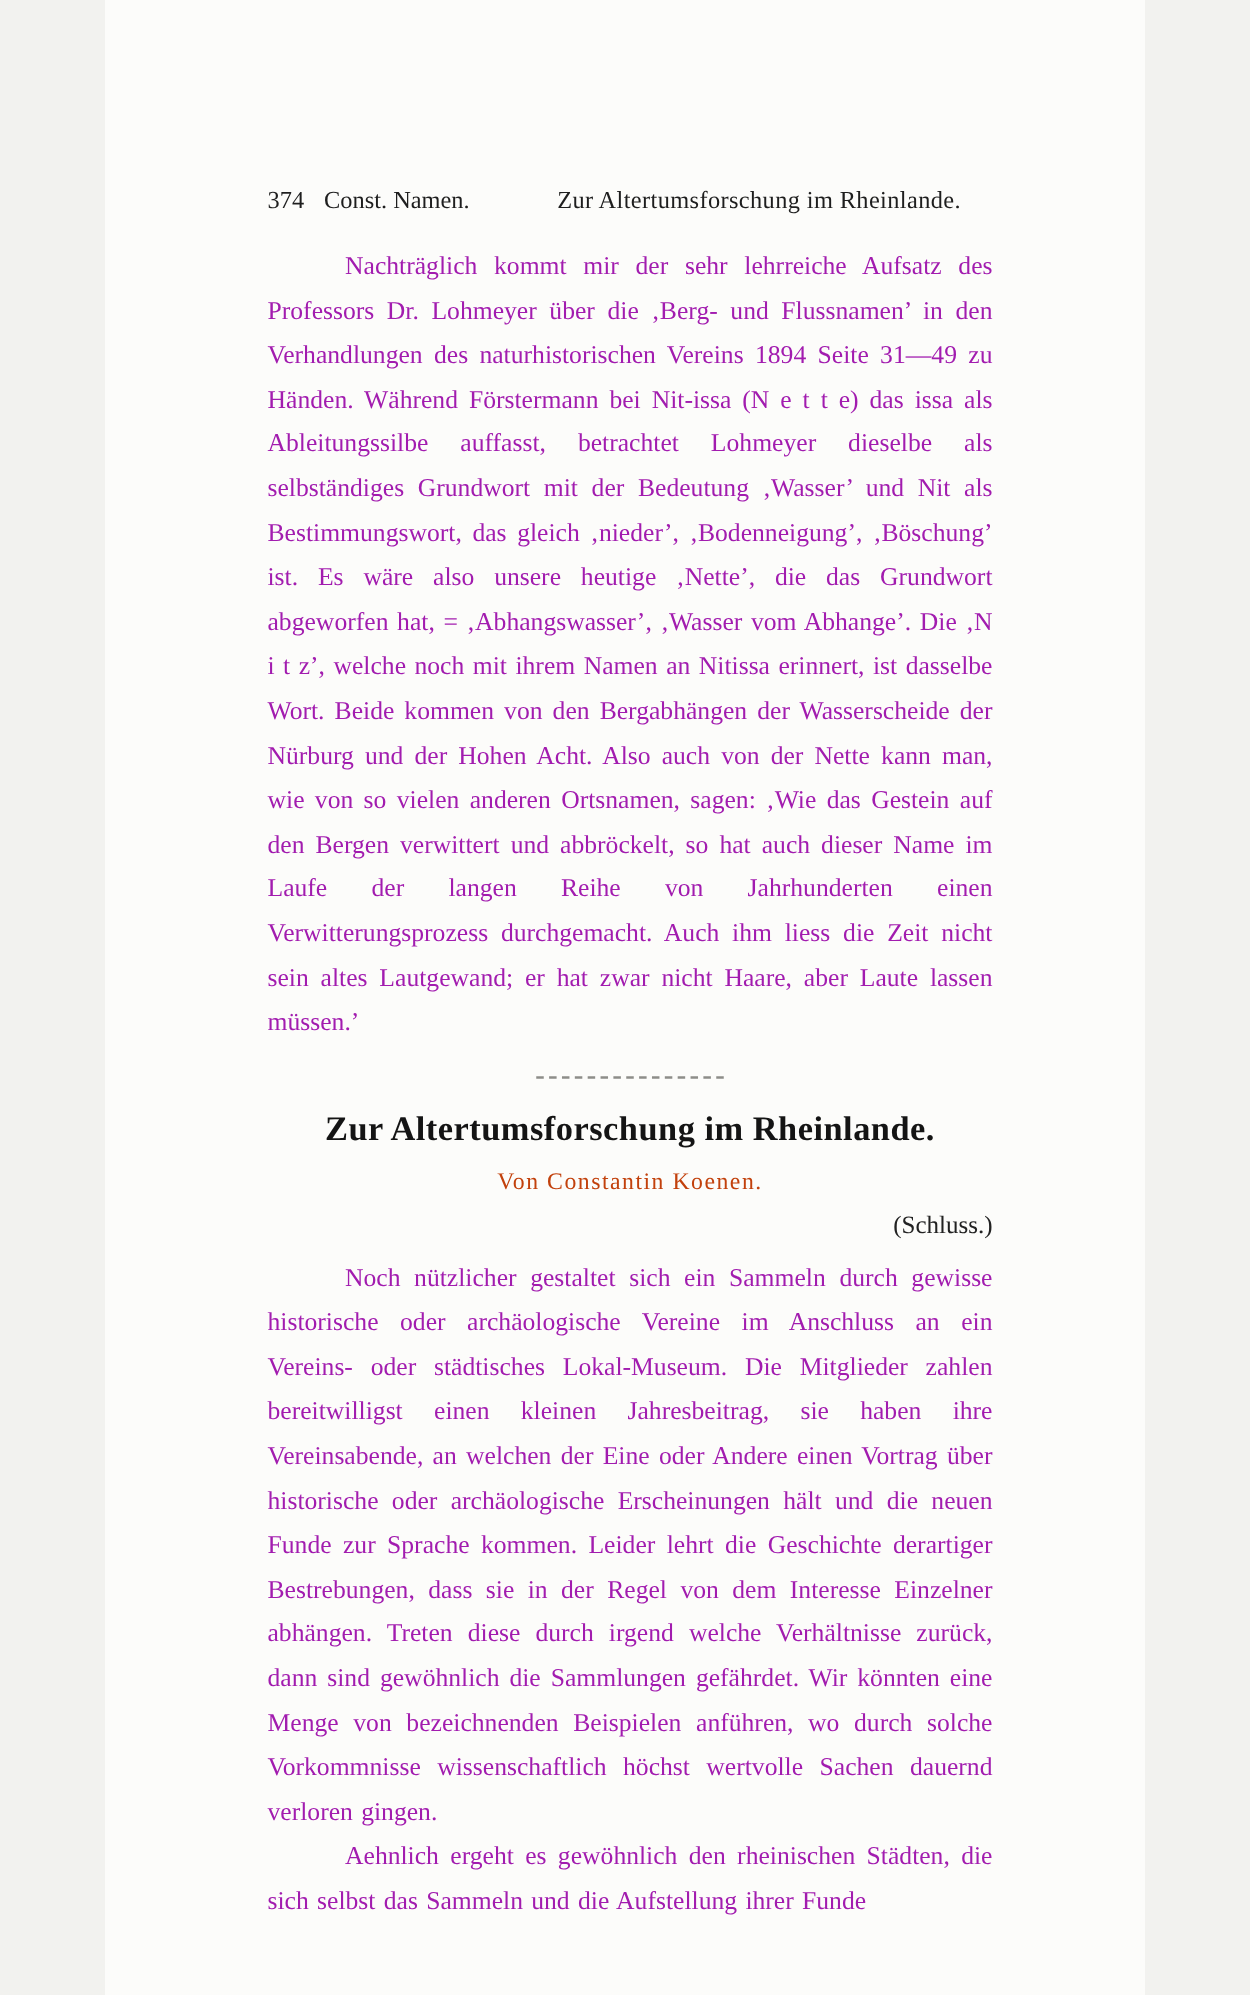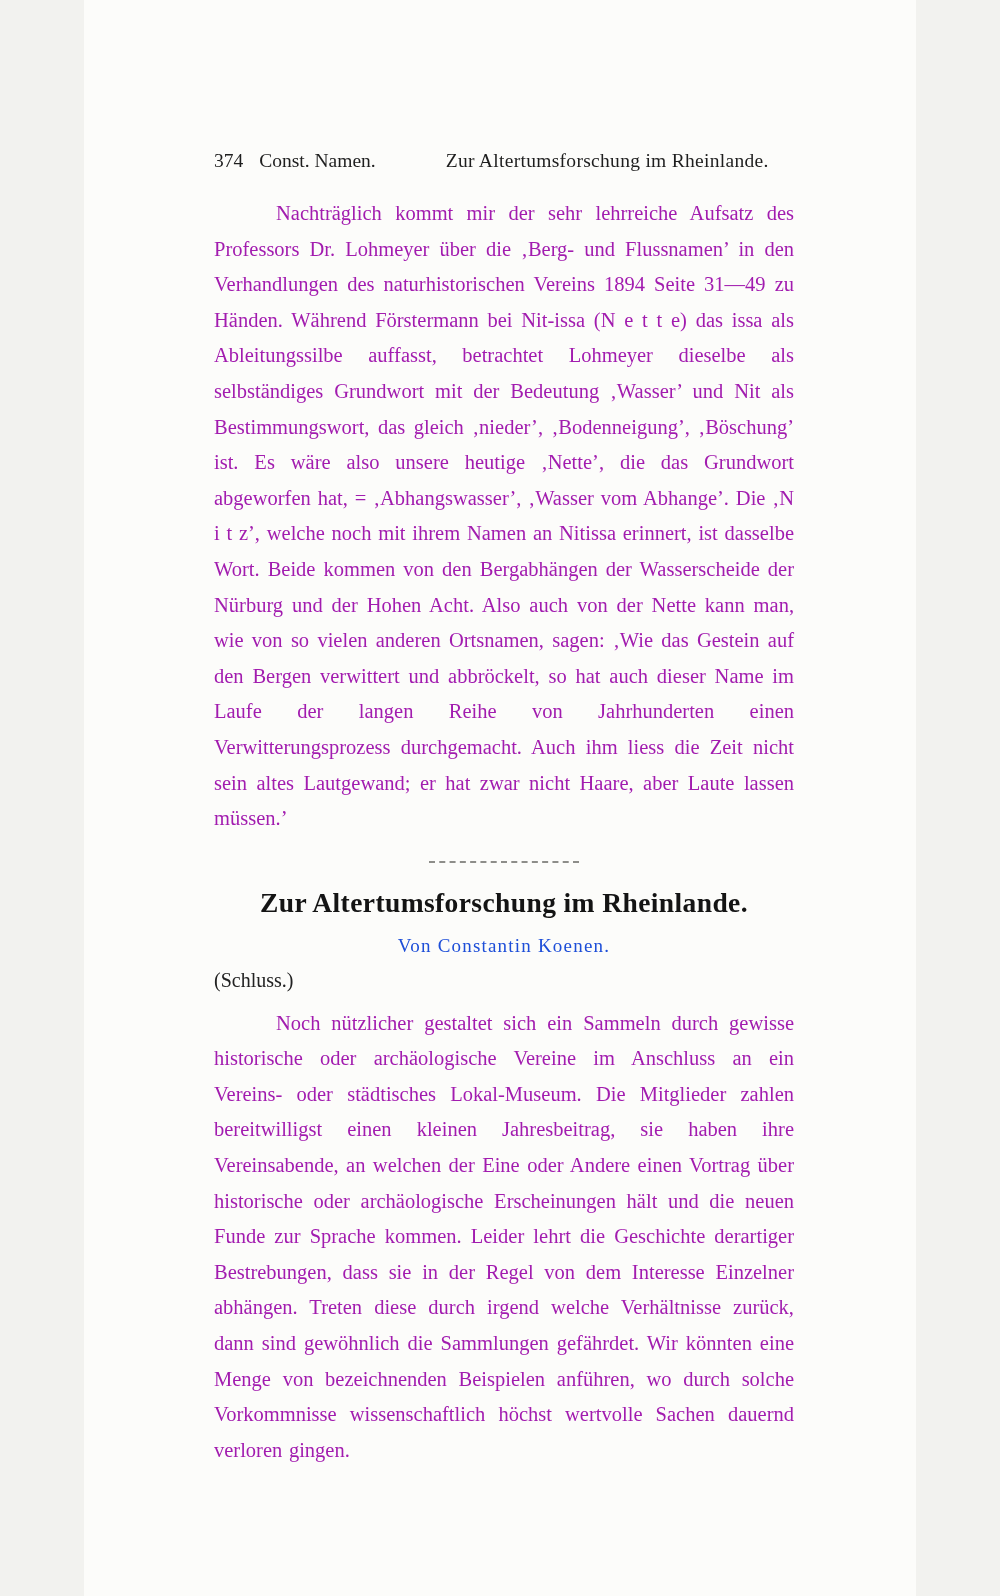--- a/index.html
+++ b/index.html
@@ -56,26 +56,26 @@
     letter-spacing: 0.4px;
     margin: 12px 0 16px 0;
     color: #141414;
   }
 
   .byline {
     font-size: 19px;
     text-align: center;
     letter-spacing: 1.2px;
     margin-bottom: 12px;
-    color: #1d4ed8;
+    color: #c2410c;
   }
 
   .section-label {
     font-size: 20px;
-    text-align: left;
+    text-align: right;
     margin-bottom: 14px;
     color: #222;
   }
 </style>
 </head>
 <body>
 
 <div class="page">
 
   <header class="page-header">
@@ -89,14 +89,15 @@
   <hr class="divider">
 
   <h1 class="article-title">Zur Altertumsforschung im Rheinlande.</h1>
 
   <div class="byline">Von Constantin Koenen.</div>
 
   <div class="section-label">(Schluss.)</div>
 
   <p class="body-par indent">Noch nützlicher gestaltet sich ein Sammeln durch gewisse historische oder archäologische Vereine im Anschluss an ein Vereins- oder städtisches Lokal-Museum. Die Mitglieder zahlen bereitwilligst einen kleinen Jahresbeitrag, sie haben ihre Vereinsabende, an welchen der Eine oder Andere einen Vortrag über historische oder archäologische Erscheinungen hält und die neuen Funde zur Sprache kommen. Leider lehrt die Geschichte derartiger Bestrebungen, dass sie in der Regel von dem Interesse Einzelner abhängen. Treten diese durch irgend welche Verhältnisse zurück, dann sind gewöhnlich die Sammlungen gefährdet. Wir könnten eine Menge von bezeichnenden Beispielen anführen, wo durch solche Vorkommnisse wissenschaftlich höchst wertvolle Sachen dauernd verloren gingen.</p>
 
+  <p class="body-par indent">Aehnlich ergeht es gewöhnlich den rheinischen Städten, die sich selbst das Sammeln und die Aufstellung ihrer Funde</p>
 
 </div>
 
 </body></html>

